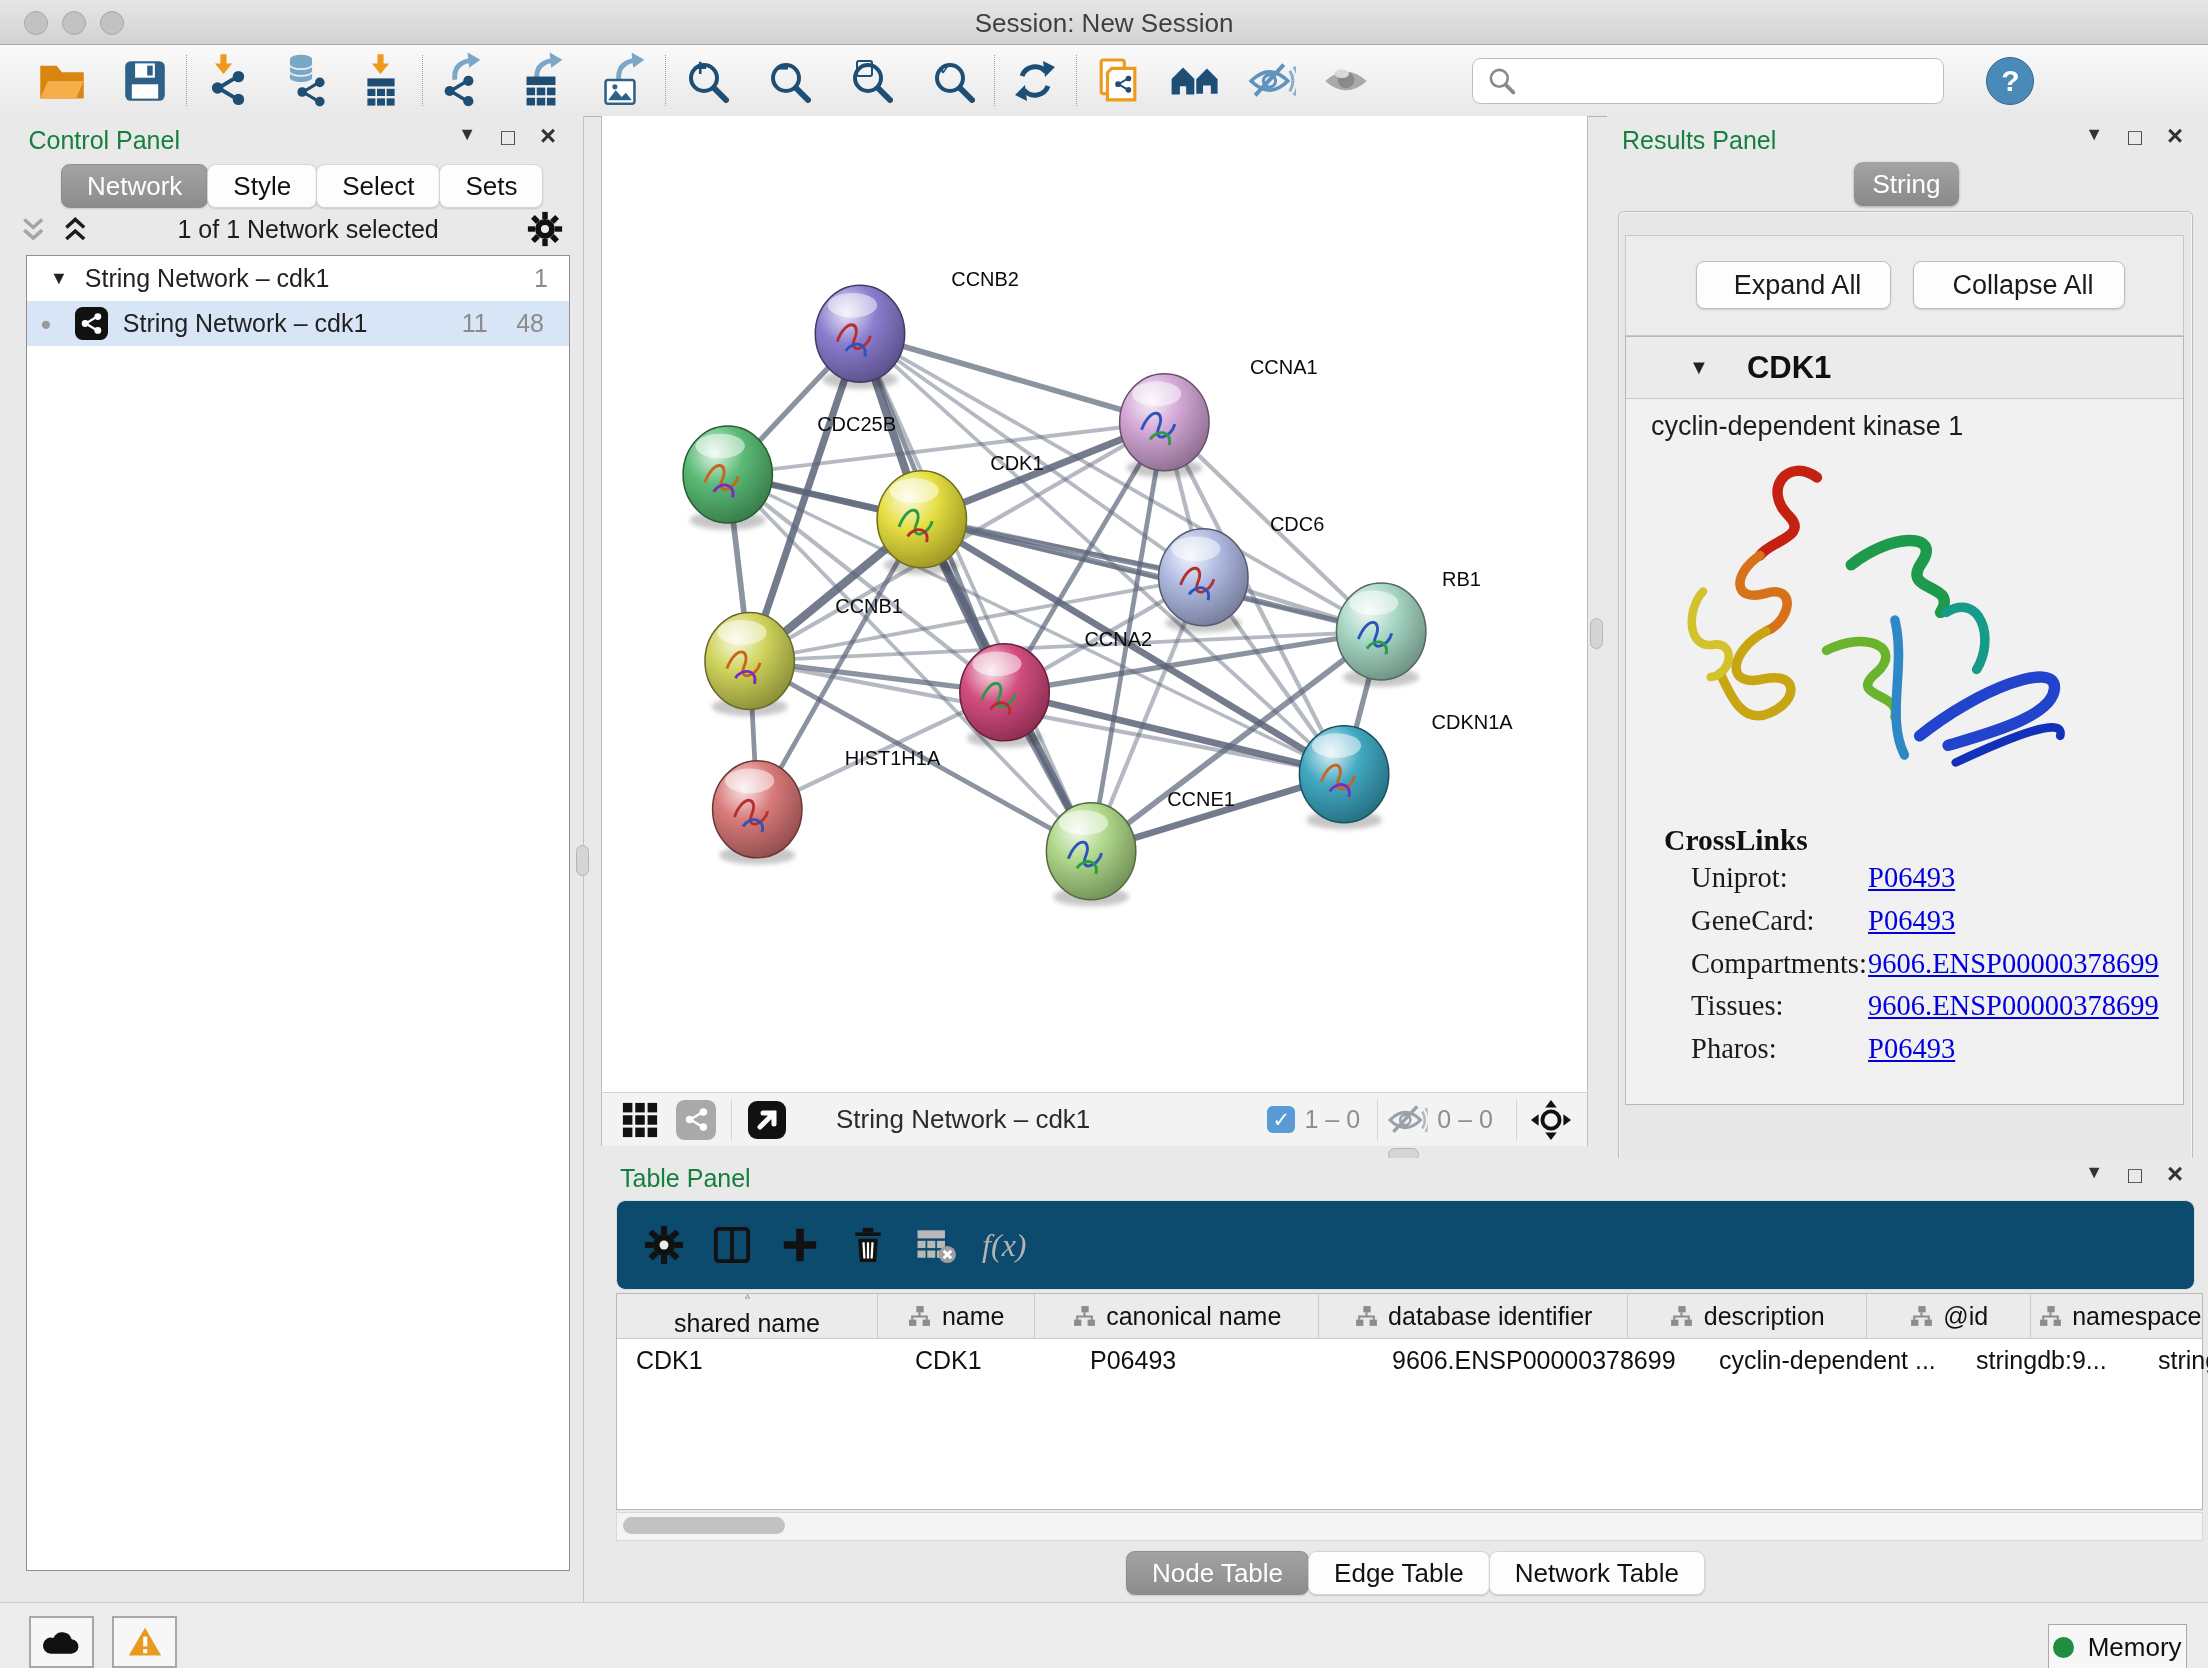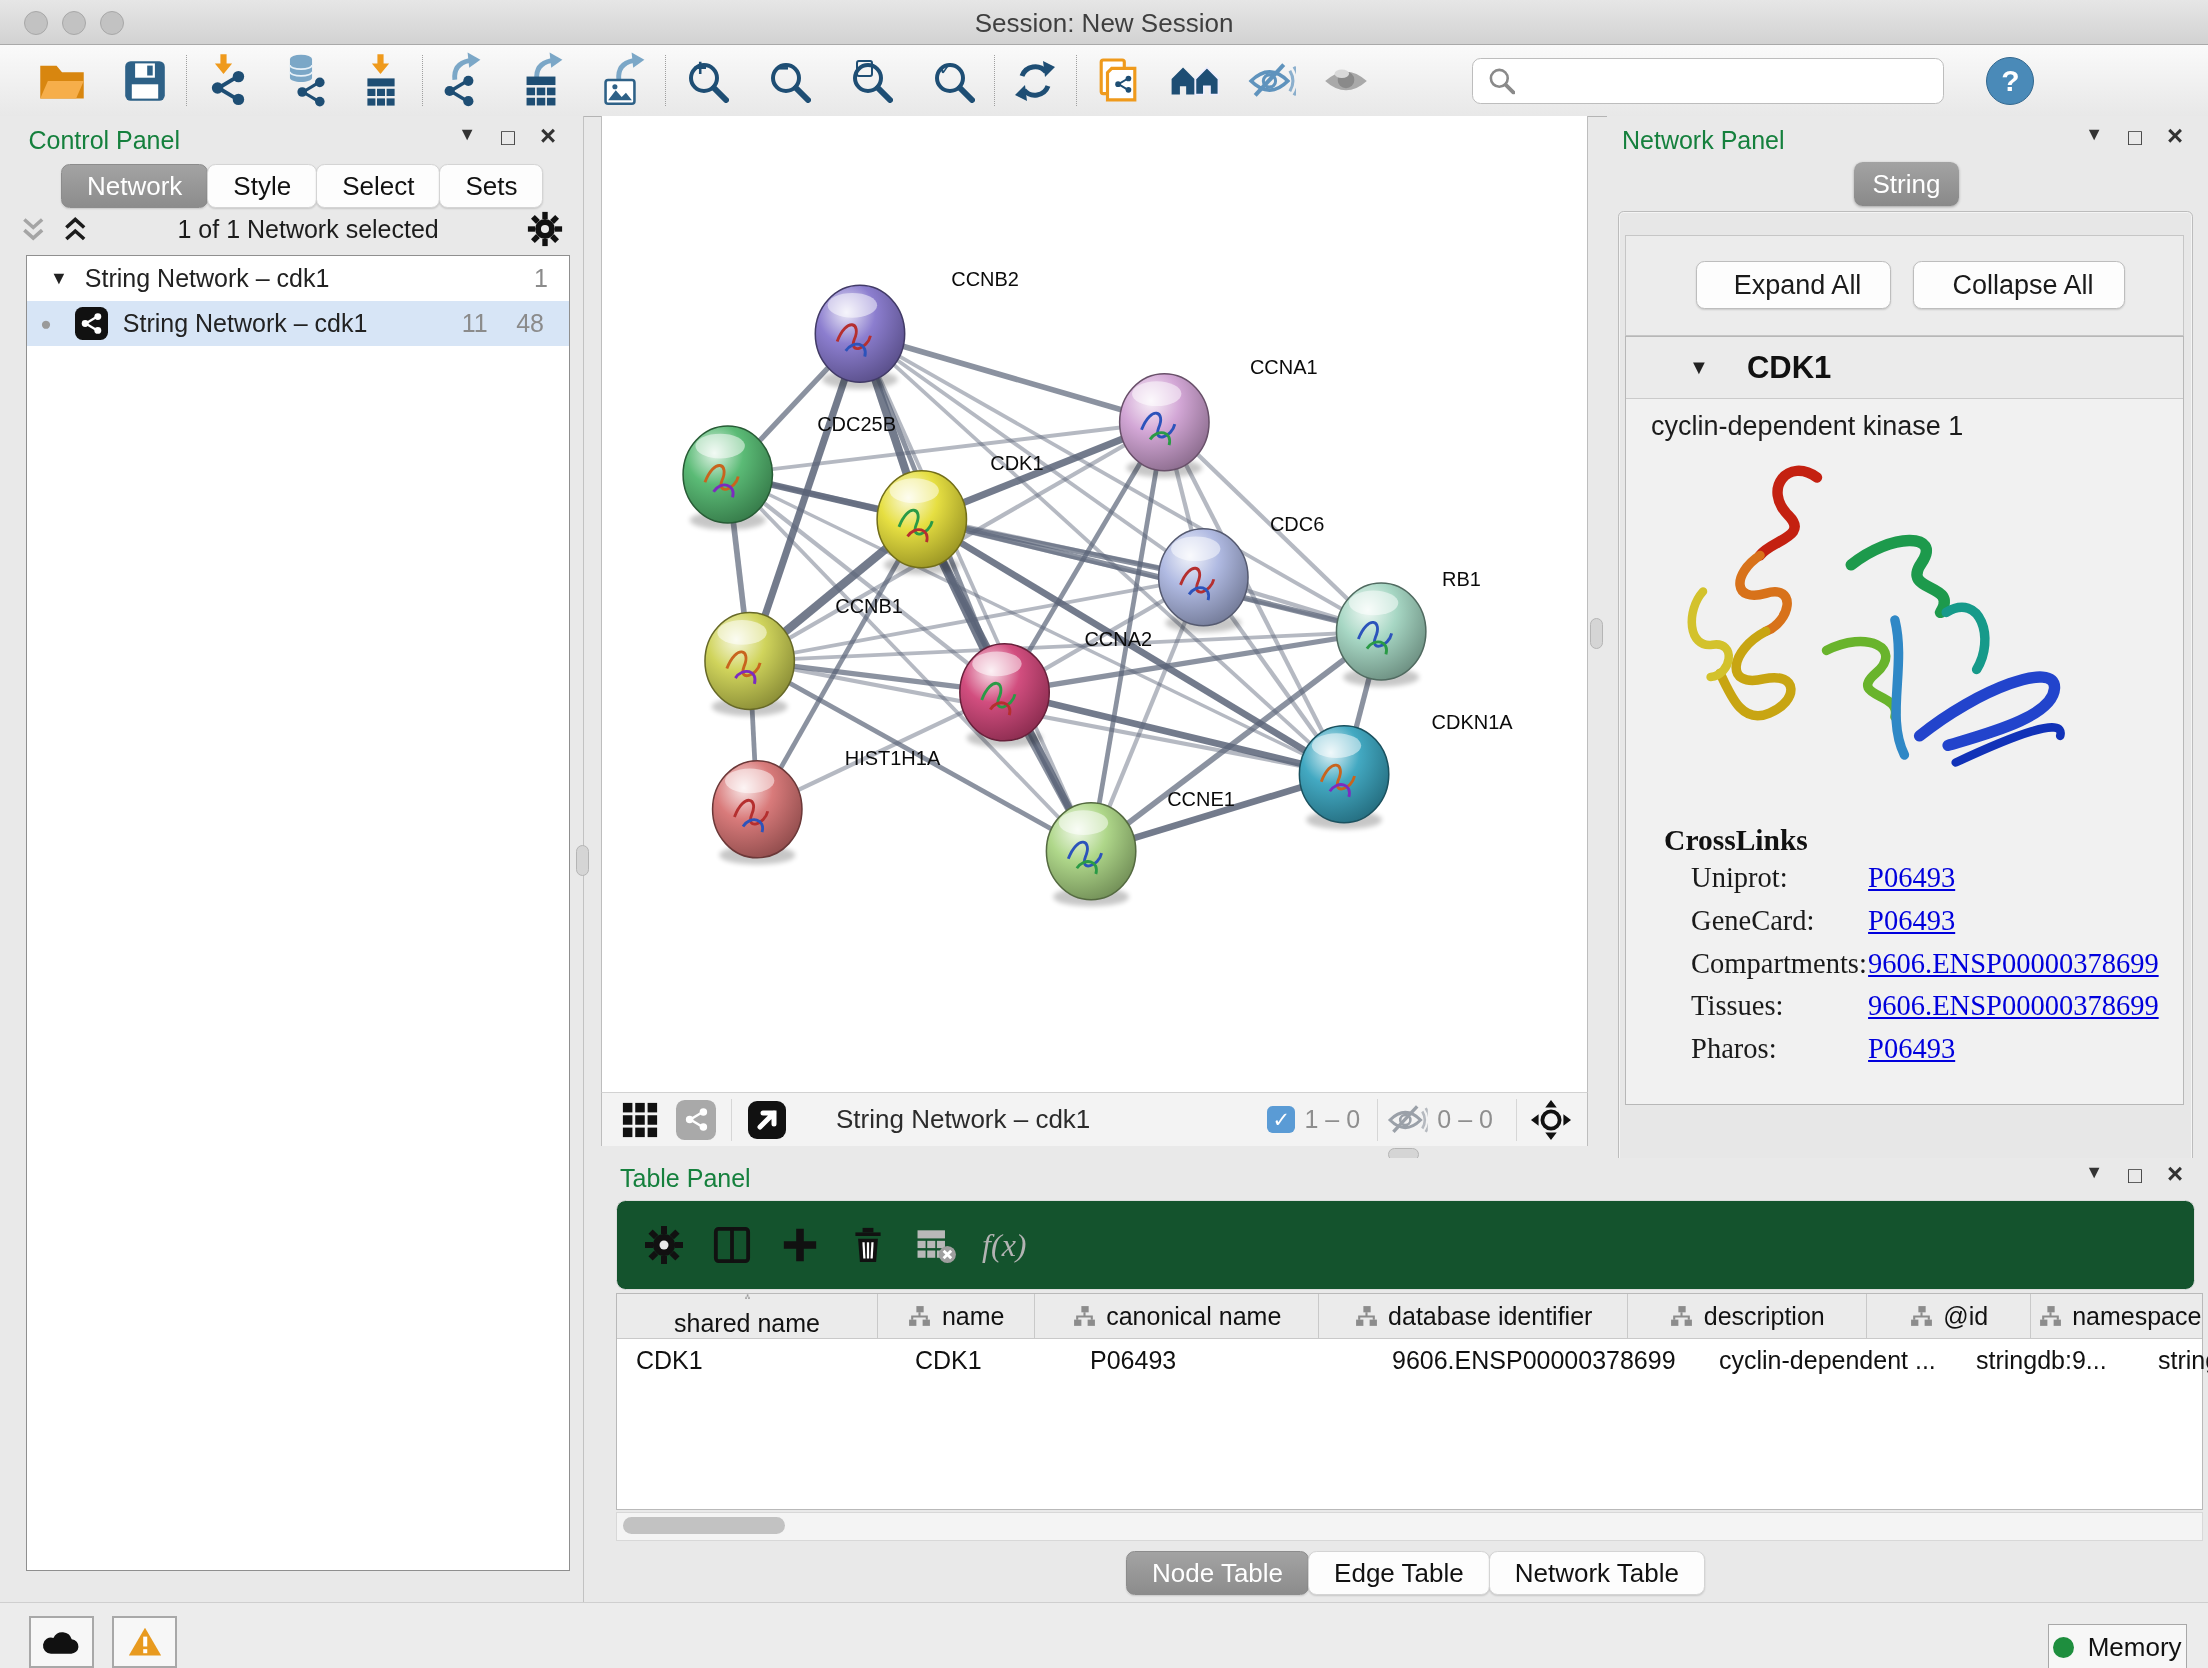--- a/index.html
+++ b/index.html
@@ -83,21 +83,21 @@
   #rp-gene{font-size:31px;font-weight:bold;color:#111;}
   #rp-desc{left:25px;top:74px;font-size:27px;color:#1c1c1c;}
   .serif{font-family:"Liberation Serif","DejaVu Serif",serif;}
   #rp-xl-title{left:38px;top:487px;font-size:29.5px;font-weight:bold;color:#111;}
   .xl-row{position:absolute;left:65px;width:476px;height:43px;font-size:28.5px;display:flex;}
   .xl-label{width:177px;color:#1a1a1a;}
   .xl-val{color:#0000dd;text-decoration:underline;}
   #rp-scroll{left:28.5px;top:892px;width:44px;height:9.5px;background:#fdfdfd;border:1px solid #cfcfcf;}
   
   #table-panel{left:601px;top:1158px;width:1607px;height:443px;background:#e9e9e9;}
-  #tp-toolbar{left:15px;top:42px;width:1577px;height:88px;background:#14532d;
+  #tp-toolbar{left:15px;top:42px;width:1577px;height:88px;background:#0c4a6e;
      border:1px solid #dddddd;border-radius:9.5px;display:flex;align-items:center;}
   .tpi{width:68px;display:flex;justify-content:center;flex:none;}
   #tp-fx{font-family:"Liberation Serif","DejaVu Serif",serif;font-style:italic;
      font-size:32px;color:#b3b3b3;}
   #tp-table{left:15px;top:135px;width:1585px;height:215px;background:#fff;
      border:1.9px solid #b9b9b9;}
   #tp-head{display:flex;height:44px;background:#ebebeb;border-bottom:1px solid #c9c9c9;}
   .th{display:flex;align-items:center;justify-content:center;gap:9.5px;font-size:25px;
      color:#111;border-right:1px solid #c9c9c9;overflow:hidden;white-space:nowrap;flex:none;}
   #tp-row{display:flex;height:43px;background:#fff;}
@@ -699,21 +699,21 @@
     <div class="cfsep" style="margin:0 13.3px"></div>
     <div style="margin-right:15px">
       <svg width="42" height="42" style="color:#111;display:block" viewBox="0 0 44 44">
           <use href="#i-cross"></use>
         </svg>
     </div>
   </div>
   <div class="grip" style="left:1388px;top:1148px;width:28.5px;height:11.4px"></div>
 
   <div id="results-panel" class="abs">
-    <div class="abs ptitle" style="left:15px;top:9.5px">Network Panel</div>
+    <div class="abs ptitle" style="left:15px;top:9.5px">Results Panel</div>
     <div class="pctl" style="right:25px;top:7.6px">
       <span style="font-size:18px">▼</span>
       <span style="font-weight:bold">□</span>
       <span style="font-weight:bold;font-size:27.6px;line-height:23px">×</span>
     </div>
     <div id="rp-tab" class="abs">String</div>
     <div id="rp-outer" class="abs">
       <div id="rp-btnstrip" class="abs">
         <div class="rp-btn" style="left:70px;top:25px;width:185px">Expand All</div>
         <div class="rp-btn" style="left:287px;top:25px;width:202px">Collapse All</div>

